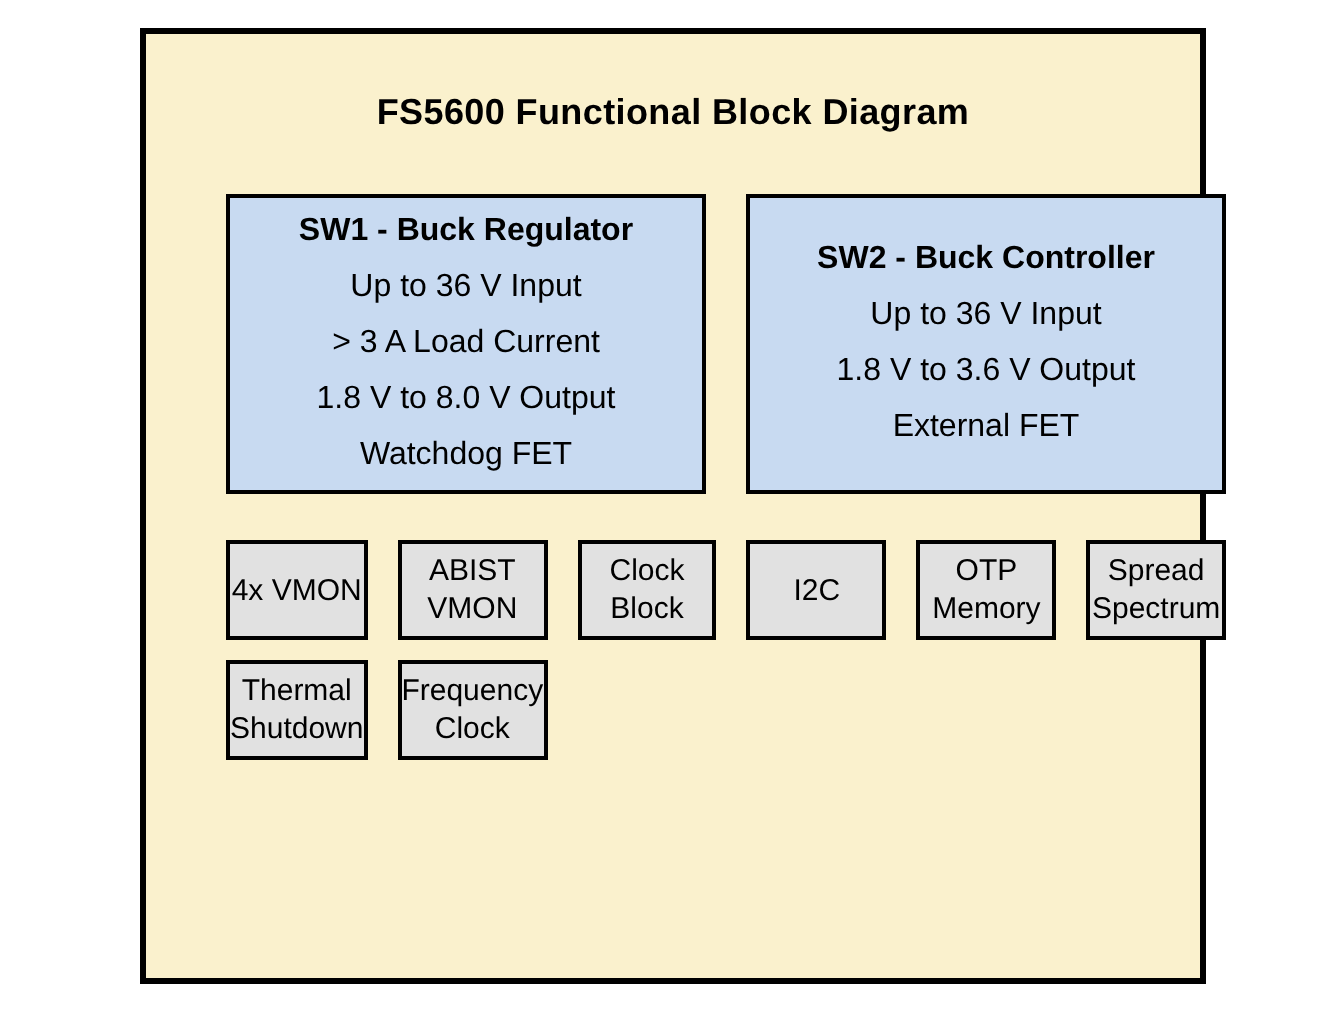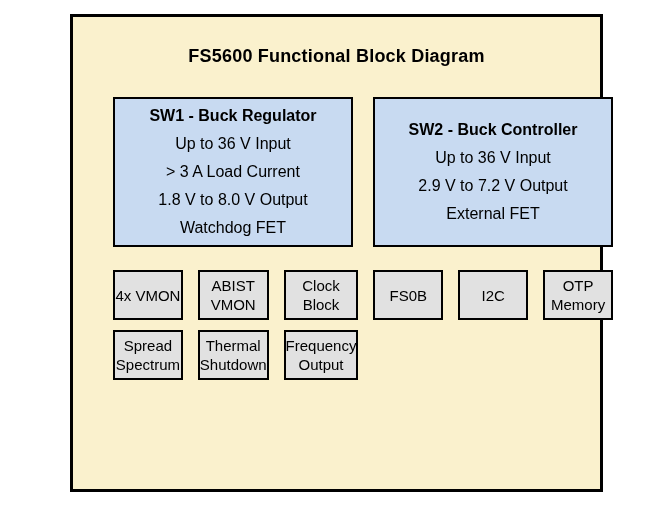--- a/index.html
+++ b/index.html
@@ -86,55 +86,52 @@
     <div class="feature-title">SW1 - Buck Regulator</div>
     <div class="feature-line">Up to 36 V Input</div>
     <div class="feature-line">&gt; 3 A Load Current</div>
     <div class="feature-line">1.8 V to 8.0 V Output</div>
     <div class="feature-line">Watchdog FET</div>
   </div>
 
   <div class="feature sw2">
     <div class="feature-title">SW2 - Buck Controller</div>
     <div class="feature-line">Up to 36 V Input</div>
-    <div class="feature-line">2.9 V to 7.2 V Output</div>
+    <div class="feature-line">1.8 V to 3.6 V Output</div>
     <div class="feature-line">External FET</div>
   </div>
 
   <div class="grid">
 
     <div class="cell">
       <span>4x VMON</span>
     </div>
     <div class="cell">
       <span>ABIST</span>
       <span>VMON</span>
     </div>
     <div class="cell">
       <span>Clock Block</span>
     </div>
 
-    <div class="cell">
-      <span>FS0B</span>
-    </div>
     <div class="cell">
       <span>I2C</span>
     </div>
     <div class="cell">
       <span>OTP</span>
       <span>Memory</span>
     </div>
 
     <div class="cell">
       <span>Spread</span>
       <span>Spectrum</span>
     </div>
     <div class="cell">
       <span>Thermal</span>
       <span>Shutdown</span>
     </div>
     <div class="cell">
       <span>Frequency</span>
-      <span>Output</span>
+      <span>Clock</span>
     </div>
 
   </div>
 </div>
 
 </body></html>

